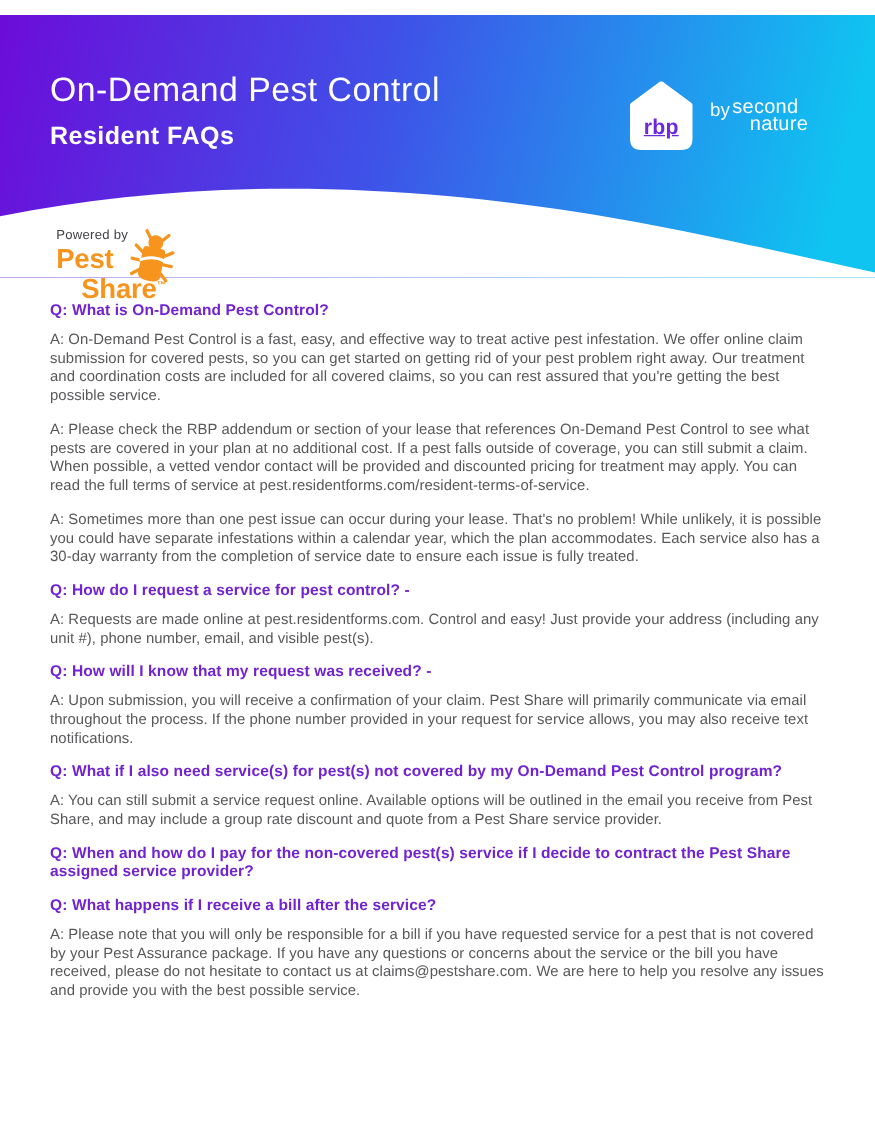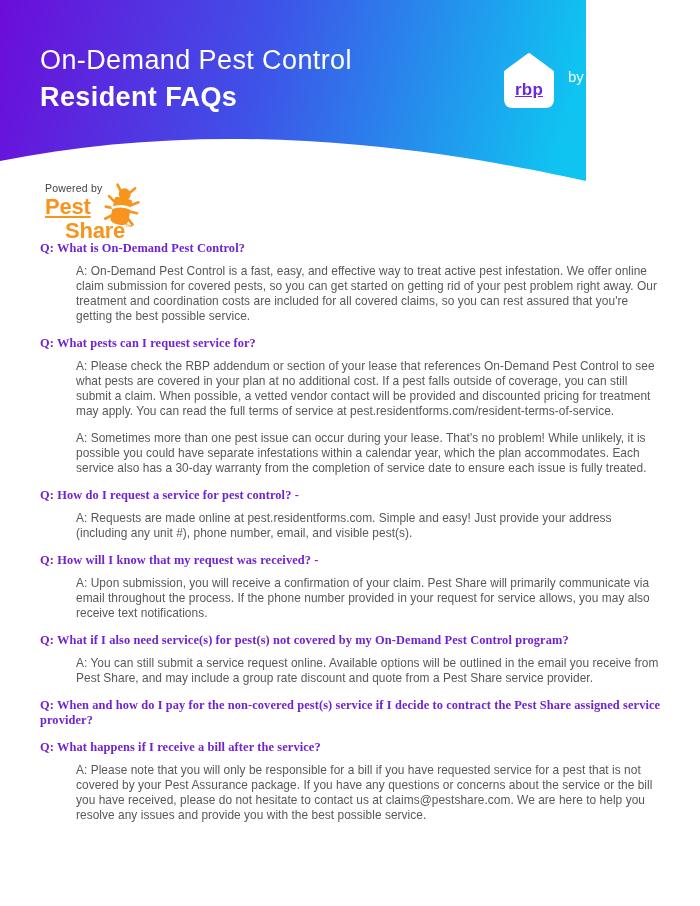--- a/index.html
+++ b/index.html
@@ -9,57 +9,57 @@
   }
   *{margin:0;padding:0;box-sizing:border-box;}
   html,body{background:#e8e8e8;}
   .page{
     position:relative;width:700px;height:906px;background:#ffffff;
     font-family:"Liberation Sans","DejaVu Sans",sans-serif;overflow:hidden;
     margin:0 auto;
   }
   
   .header{
-    position:absolute;top:0;left:0;width:586px;height:210px;
+    position:absolute;top:12px;left:0;width:700px;height:210px;
     background:linear-gradient(103deg,var(--grad-start) 0%,var(--grad-mid) 44%,var(--grad-end) 94%);
   }
   .wave{position:absolute;left:0;bottom:0;width:700px;height:75px;display:block;}
   .titles{position:absolute;left:40px;top:42px;color:#ffffff;}
   .title-main{font-size:27px;font-weight:300;letter-spacing:.4px;line-height:37px;}
-  .title-sub{font-size:27px;font-weight:700;letter-spacing:.4px;line-height:37px;}
+  .title-sub{font-size:20px;font-weight:700;letter-spacing:.4px;line-height:37px;}
   .brand{position:absolute;left:499px;top:50px;display:flex;align-items:flex-start;}
   .rbp-mark{position:relative;width:60px;height:64px;}
   .rbp-mark svg{display:block;}
   .rbp-text{
     position:absolute;left:0;top:30px;width:60px;text-align:center;
     font-size:17px;font-weight:700;color:var(--rbp-purple);letter-spacing:.2px;text-decoration:underline;
   }
   .sn{display:flex;margin:17px 0 0 9px;color:#ffffff;}
   .by{font-size:15px;font-weight:400;margin-top:1px;opacity:.95;}
-  .sn-words{margin-left:2px;font-weight:700;font-size:16px;line-height:14px;letter-spacing:.2px;}
+  .sn-words{margin-left:2px;font-weight:400;font-size:16px;line-height:14px;letter-spacing:.2px;}
   .sn-w2{display:block;margin-left:14px;}
   
   .powered{position:absolute;left:45px;top:182px;width:150px;height:70px;}
   .pb-label{font-size:10.5px;color:var(--powered-gray);letter-spacing:.2px;}
   .ps-w1,.ps-w2{
     font-size:22px;font-weight:800;color:var(--orange);line-height:21px;letter-spacing:-.2px;
     font-family:"Liberation Sans","DejaVu Sans",sans-serif;
   }
-  .ps-w1{margin-top:2px;text-decoration:underline;}
+  .ps-w1{margin-top:2px;}
   .ps-w2{margin-left:20px;}
   .ps-tm{font-size:8px;vertical-align:8px;font-weight:700;}
   .bug{position:absolute;left:59px;top:1px;}
   
   .content{position:absolute;left:40px;top:241px;width:621px;}
   .faq{margin-bottom:12px;}
   .q{
     color:var(--question-purple);font-size:12.4px;font-weight:700;
-    line-height:15px;margin-bottom:8px;letter-spacing:.1px;font-family:Liberation Serif, serif;
+    line-height:15px;margin-bottom:8px;letter-spacing:.1px;
   }
-  .a{color:var(--body-gray);font-size:11.9px;line-height:15px;letter-spacing:.05px;margin-left:36px;}
+  .a{color:var(--body-gray);font-size:11.9px;line-height:15px;letter-spacing:.05px;}
 </style>
 </head>
 <body>
 
 <div class="page">
 
   <header class="header">
     <div class="titles">
       <div class="title-main">On-Demand Pest Control</div>
       <div class="title-sub">Resident FAQs</div>
@@ -113,29 +113,28 @@
       </g>
     </svg>
   </div>
 
   <main class="content">
     <section class="faq">
       <h3 class="q">Q: What is On-Demand Pest Control?</h3>
       <p class="a">A: On-Demand Pest Control is a fast, easy, and effective way to treat active pest infestation. We offer online claim submission for covered pests, so you can get started on getting rid of your pest problem right away. Our treatment and coordination costs are included for all covered claims, so you can rest assured that you're getting the best possible service.</p>
     </section>
     <section class="faq">
-      <h3 class="q">Q: What pests can I request service for?</h3>
       <p class="a">A: Please check the RBP addendum or section of your lease that references On-Demand Pest Control to see what pests are covered in your plan at no additional cost. If a pest falls outside of coverage, you can still submit a claim. When possible, a vetted vendor contact will be provided and discounted pricing for treatment may apply. You can read the full terms of service at pest.residentforms.com/resident-terms-of-service.</p>
     </section>
     <section class="faq">
       <p class="a">A: Sometimes more than one pest issue can occur during your lease. That's no problem! While unlikely, it is possible you could have separate infestations within a calendar year, which the plan accommodates. Each service also has a 30-day warranty from the completion of service date to ensure each issue is fully treated.</p>
     </section>
     <section class="faq">
       <h3 class="q">Q: How do I request a service for pest control? -</h3>
-      <p class="a">A: Requests are made online at pest.residentforms.com. Simple and easy! Just provide your address (including any unit #), phone number, email, and visible pest(s).</p>
+      <p class="a">A: Requests are made online at pest.residentforms.com. Control and easy! Just provide your address (including any unit #), phone number, email, and visible pest(s).</p>
     </section>
     <section class="faq">
       <h3 class="q">Q: How will I know that my request was received? -</h3>
       <p class="a">A: Upon submission, you will receive a confirmation of your claim. Pest Share will primarily communicate via email throughout the process. If the phone number provided in your request for service allows, you may also receive text notifications.</p>
     </section>
     <section class="faq">
       <h3 class="q">Q: What if I also need service(s) for pest(s) not covered by my On-Demand Pest Control program?</h3>
       <p class="a">A: You can still submit a service request online. Available options will be outlined in the email you receive from Pest Share, and may include a group rate discount and quote from a Pest Share service provider.</p>
     </section>
     <section class="faq">

